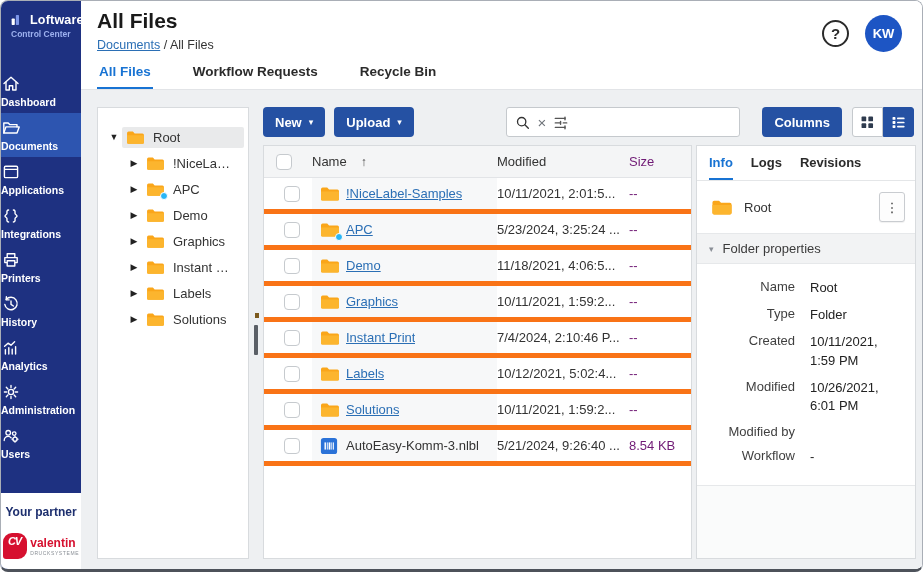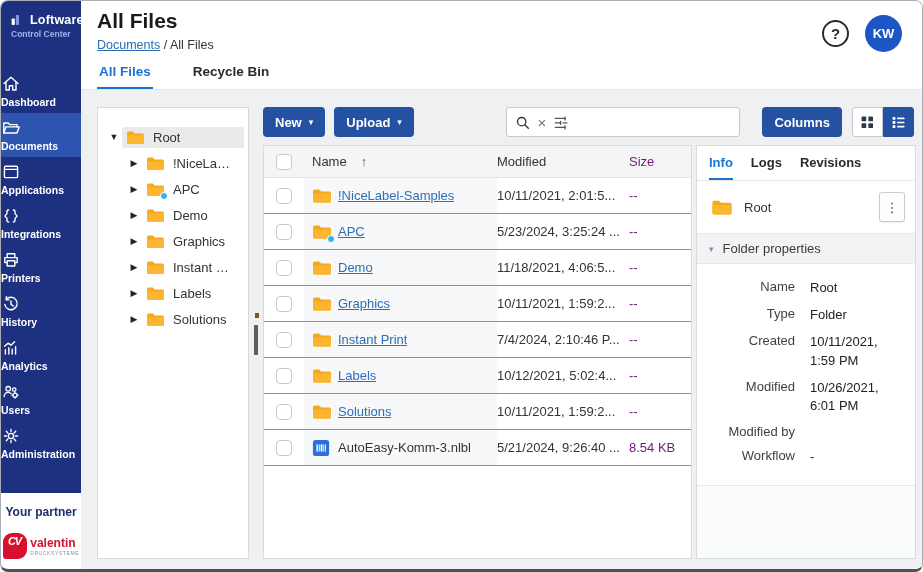--- a/index.html
+++ b/index.html
@@ -154,21 +154,21 @@
     flex: 1; background: #fff; border: 1px solid #d8dbde;
     display: flex; flex-direction: column; min-width: 0;
   }
   .thead {
     display: flex; align-items: center; height: 32px;
     background: #f4f5f6; border-bottom: 1px solid #e2e4e7;
     font-size: 13px; color: #333; flex: 0 0 32px;
   }
   .trow {
     display: flex; align-items: stretch; height: 36px; flex: 0 0 36px;
-    border-bottom: 1px solid #f97316; font-size: 13px; background: #fff;
+    border-bottom: 5px solid #f97316; font-size: 13px; background: #fff; padding-left: 8px;
   }
   .c-check { width: 40px; flex: 0 0 40px; display: flex; align-items: center; justify-content: center; }
   .c-name { flex: 1; display: flex; align-items: center; gap: 6px; padding: 0 8px; min-width: 0; }
   .trow .c-name { background: #f7f8f9; }
   .c-mod { width: 132px; flex: 0 0 132px; display: flex; align-items: center; color: #333; padding-right: 4px; }
   .c-size { width: 62px; flex: 0 0 62px; display: flex; align-items: center; color: #701a75; }
   .checkbox {
     width: 16px; height: 16px; border: 1.5px solid #c6cace; border-radius: 4px;
     background: #fff; cursor: pointer;
   }
@@ -361,32 +361,32 @@
         <span>
             <svg width="20" height="20" viewBox="0 0 20 20">
               <use href="#i-chart"></use>
             </svg>
           </span>
         <span>Analytics</span>
       </div>
       <div class="nav-item">
         <span>
             <svg width="20" height="20" viewBox="0 0 20 20">
+              <use href="#i-gear"></use>
+            </svg>
+          </span>
+        <span>Administration</span>
+      </div>
+      <div class="nav-item">
+        <span>
+            <svg width="20" height="20" viewBox="0 0 20 20">
               <use href="#i-users"></use>
             </svg>
           </span>
         <span>Users</span>
-      </div>
-      <div class="nav-item">
-        <span>
-            <svg width="20" height="20" viewBox="0 0 20 20">
-              <use href="#i-gear"></use>
-            </svg>
-          </span>
-        <span>Administration</span>
       </div>
     </div>
     <div class="sidebar-spacer"></div>
     <div class="partner">
       <div class="partner-label">Your partner</div>
       <div class="partner-logo">
         <span class="cv-badge">CV</span>
         <span class="valentin-text">
           <div class="valentin-name">valentin</div>
           <div class="valentin-sub">DRUCKSYSTEME</div>
@@ -406,20 +406,21 @@
         </div>
       </div>
       <div class="header-actions">
         <div class="help-btn">?</div>
         <div class="avatar">KW</div>
       </div>
     </header>
 
     <div class="tabbar">
       <div class="tab active">All Files</div>
+      <div class="tab">Workflow Requests</div>
       <div class="tab">Recycle Bin</div>
     </div>
 
     <div class="content">
 
       <div class="tree-panel">
         <div class="tree-row selected">
           <span class="caret">▼</span>
           <span class="row-body">
             <span class="folder-wrap">

